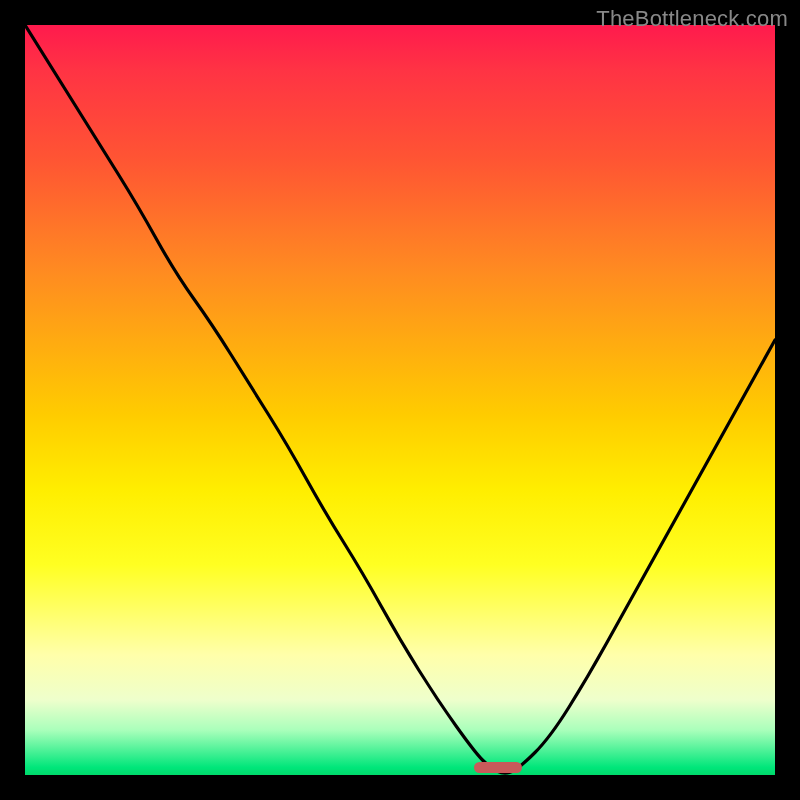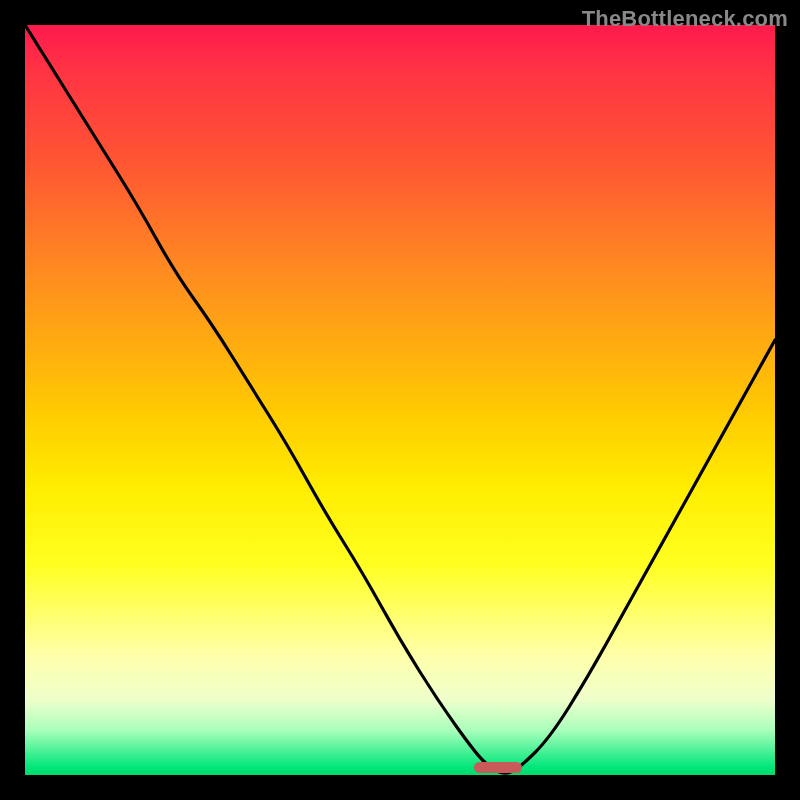--- a/index.html
+++ b/index.html
@@ -37,21 +37,21 @@
       #00e67a 99%,
       #00d96b 100%
     );
   }
   .watermark {
     position: absolute;
     top: 6px;
     right: 12px;
     color: #888888;
     font-size: 22px;
-    font-weight: 700;
+    font-weight: 400;
     letter-spacing: 0.2px;
     z-index: 5;
   }
   svg.curve {
     position: absolute;
     left: 0;
     top: 0;
     width: 750px;
     height: 750px;
   }

